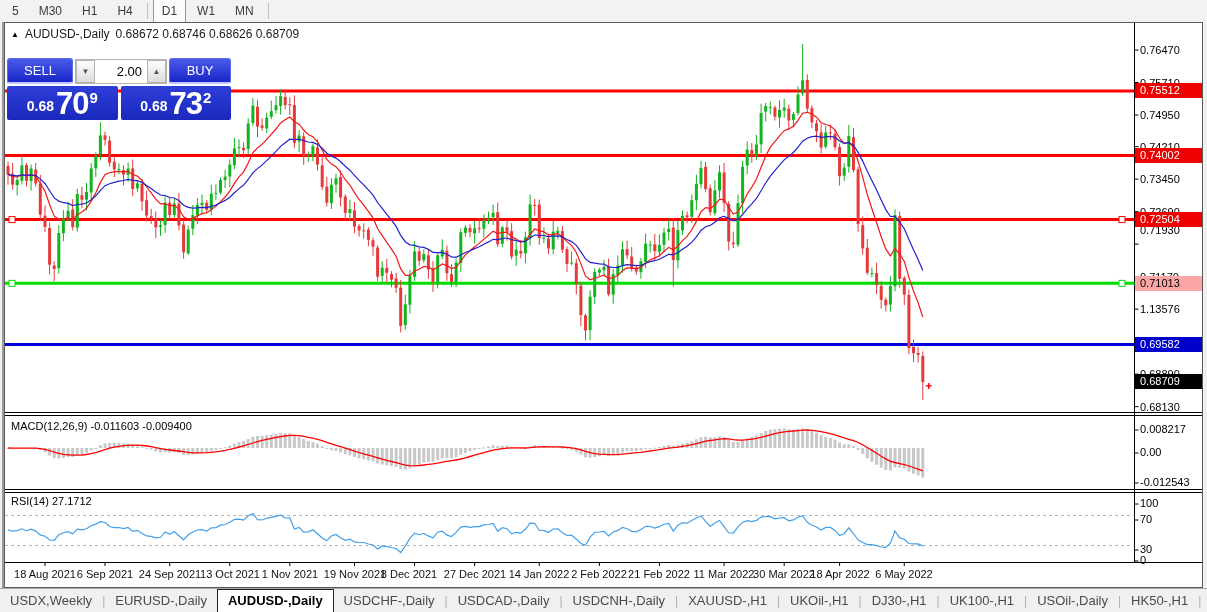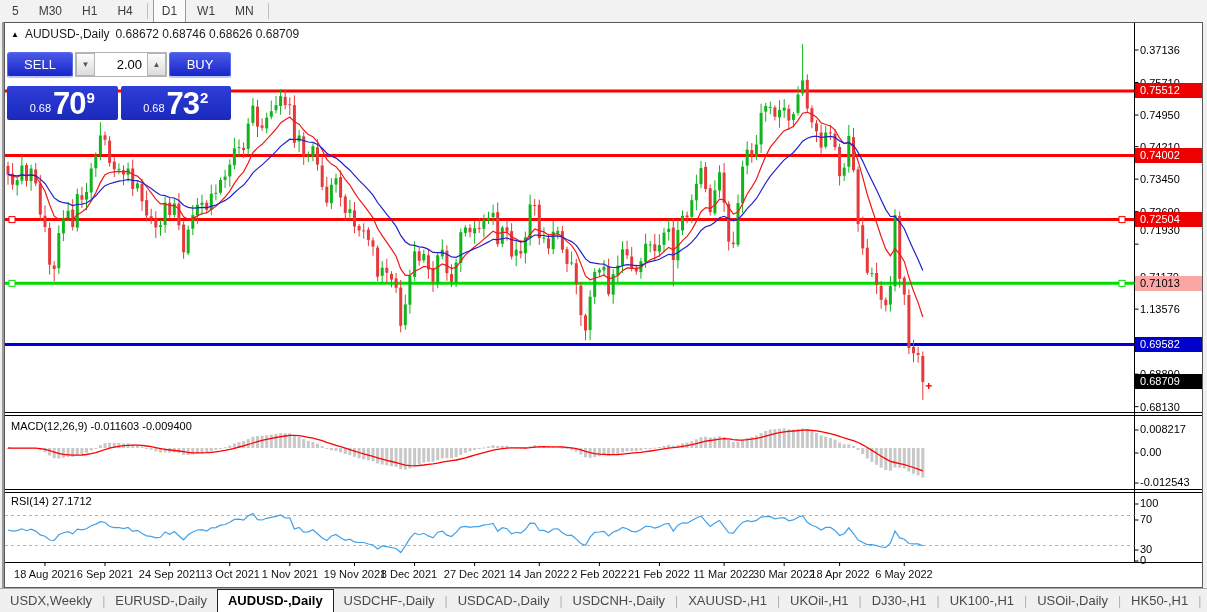--- a/index.html
+++ b/index.html
@@ -21,36 +21,36 @@
   #chart-title .tri { font-size:8px; color:#000; }
   
   .ax { position:absolute; left:1135px; font-size:11px; color:#000; white-space:nowrap; }
   .badge { position:absolute; left:1130px; width:67px; height:15px; font-size:11px;
            line-height:15px; padding-left:5px; white-space:nowrap; }
   .datelbl { position:absolute; top:545px; font-size:11px; color:#111;
              transform:translateX(-50%); white-space:nowrap; }
   .indlbl { position:absolute; font-size:11px; color:#000; }
   
   #tradepanel { position:absolute; left:2px; top:22px; width:224px; }
-  #tp-row1 { display:flex; align-items:center; height:39px; }
+  #tp-row1 { display:flex; align-items:flex-end; height:39px; }
   .bigbtn { color:#fff; font-size:13px; text-align:center; line-height:23px;
             background:linear-gradient(#4a5ae8,#1826c8); border:1px solid #5a6af0;
             border-radius:3px; border-bottom:2px solid #b9c6ff; cursor:pointer; }
   #sellbtn { width:66px; }
   #buybtn  { width:62px; }
   #spinner { display:flex; margin:0 2px; border:1px solid #b4b4b4; background:#fff; height:25px; }
   .spinbtn { width:19px; background:linear-gradient(#fdfdfd,#dcdcdc); border:1px solid #b4b4b4;
              font-size:8px; color:#555; text-align:center; line-height:21px; cursor:pointer; }
   #volume { width:52px; border:0; font-size:13px; text-align:right; padding:0 5px 0 0;
             font-family:"Liberation Sans",sans-serif; color:#000; }
   #tp-row2 { display:flex; gap:3px; margin-top:2px; }
   .pricebox { flex:1; height:34px; background:linear-gradient(#2e3ed8,#1a28bc);
               border-radius:2px; color:#fff; display:flex; align-items:flex-end;
               justify-content:center; padding-bottom:2px; cursor:pointer; }
-  .p-small { font-size:11px; font-weight:normal; margin:0 2px 4px 0; }
+  .p-small { font-size:14px; font-weight:bold; margin:0 2px 4px 0; }
   .p-big   { font-size:31px; font-weight:bold; line-height:28px; letter-spacing:-1px; }
   .p-sup   { font-size:15px; font-weight:bold; margin:0 0 12px 1px; }
   
   #tabbar { position:absolute; left:0; top:588px; width:1207px; height:24px;
             background:#f0f0f0; border-top:1px solid #a8a8a8; display:flex;
             align-items:flex-end; overflow:hidden; }
   .tab { font-size:13px; color:#4a4a4a; padding:3px 10px 4px; white-space:nowrap; cursor:pointer; }
   .tab.active { background:#fff; color:#000; font-weight:bold;
                 border:1px solid #222; border-bottom:none; }
   .tsep { color:#b0b0b0; font-size:12px; padding-bottom:4px; }
@@ -770,21 +770,21 @@
           <span class="p-big">73</span>
           <span class="p-sup">2</span>
         </div>
       </div>
     </div>
 
     <div class="indlbl" style="left:6px; top:397px;">MACD(12,26,9) -0.011603 -0.009400</div>
     <div class="indlbl" style="left:6px; top:472px;">RSI(14) 27.1712</div>
 
     <div id="axiscol">
-        <div class="ax" style="top:21px">0.37136</div>
+        <div class="ax" style="top:21px">0.76470</div>
         <div class="ax" style="top:54px">0.75710</div>
         <div class="ax" style="top:86px">0.74950</div>
         <div class="ax" style="top:118px">0.74210</div>
         <div class="ax" style="top:150px">0.73450</div>
         <div class="ax" style="top:183px">0.72690</div>
         <div class="ax" style="top:201px">0.71930</div>
         <div class="ax" style="top:248px">0.71170</div>
         <div class="ax" style="top:280px">1.13576</div>
         <div class="ax" style="top:313px">0.69650</div>
         <div class="ax" style="top:345px">0.68890</div>

